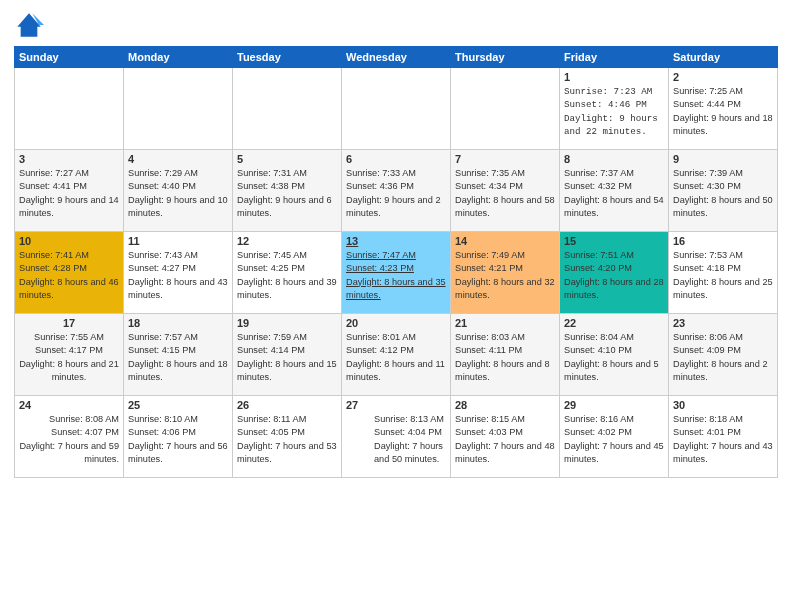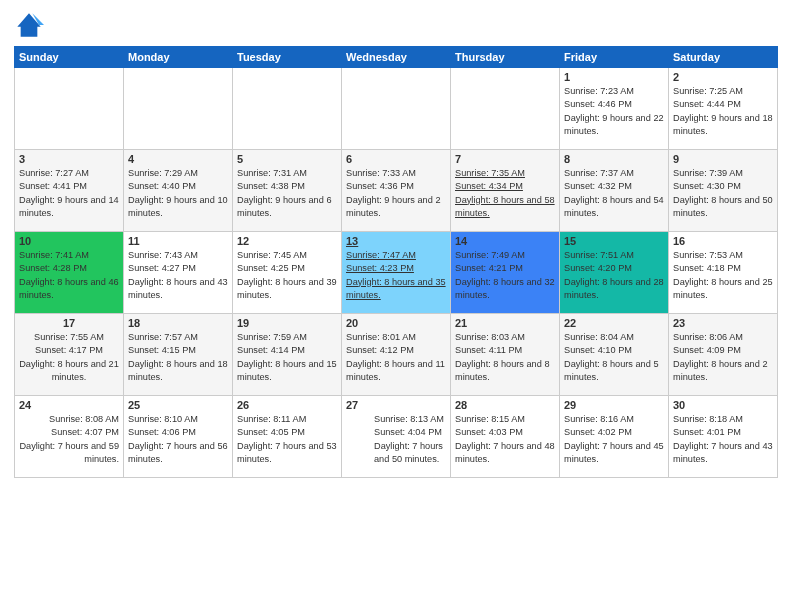--- a/index.html
+++ b/index.html
@@ -136,21 +136,21 @@
     </thead>
     <tbody id="calendar-body">
     <tr>
           <td class="empty-cell" style="background: rgb(255, 255, 255);"></td>
           <td class="empty-cell" style="background: rgb(255, 255, 255);"></td>
           <td class="empty-cell" style="background: rgb(255, 255, 255);"></td>
           <td class="empty-cell" style="background: rgb(255, 255, 255);"></td>
           <td class="empty-cell" style="background: rgb(255, 255, 255);"></td>
           <td style="background: rgb(255, 255, 255);">
             <span class="day-num">1</span>
-            <div class="day-info" style="white-space: pre-line;">Sunrise: 7:23 AM
+            <div class="day-info" style="white-space: pre-line; font-family: Liberation Mono, monospace;">Sunrise: 7:23 AM
 Sunset: 4:46 PM
 Daylight: 9 hours and 22 minutes.</div>
           </td>
           <td style="background: rgb(255, 255, 255);">
             <span class="day-num">2</span>
             <div class="day-info" style="white-space: pre-line;">Sunrise: 7:25 AM
 Sunset: 4:44 PM
 Daylight: 9 hours and 18 minutes.</div>
           </td>
         </tr>
@@ -174,39 +174,39 @@
 Daylight: 9 hours and 6 minutes.</div>
           </td>
           <td style="background: rgb(245, 245, 245);">
             <span class="day-num">6</span>
             <div class="day-info" style="white-space: pre-line;">Sunrise: 7:33 AM
 Sunset: 4:36 PM
 Daylight: 9 hours and 2 minutes.</div>
           </td>
           <td style="background: rgb(245, 245, 245);">
             <span class="day-num">7</span>
-            <div class="day-info" style="white-space: pre-line; text-decoration: underline;">Sunrise: 7:35 AM
+            <div class="day-info" style="white-space: pre-line;">Sunrise: 7:35 AM
 Sunset: 4:34 PM
 Daylight: 8 hours and 58 minutes.</div>
           </td>
           <td style="background: rgb(245, 245, 245);">
             <span class="day-num">8</span>
             <div class="day-info" style="white-space: pre-line;">Sunrise: 7:37 AM
 Sunset: 4:32 PM
 Daylight: 8 hours and 54 minutes.</div>
           </td>
           <td style="background: rgb(245, 245, 245);">
             <span class="day-num">9</span>
             <div class="day-info" style="white-space: pre-line;">Sunrise: 7:39 AM
 Sunset: 4:30 PM
 Daylight: 8 hours and 50 minutes.</div>
           </td>
         </tr>
         <tr>
-          <td style="background: #22c55e;">
+          <td style="background: #eab308;">
             <span class="day-num">10</span>
             <div class="day-info" style="white-space: pre-line;">Sunrise: 7:41 AM
 Sunset: 4:28 PM
 Daylight: 8 hours and 46 minutes.</div>
           </td>
           <td style="background: rgb(255, 255, 255);">
             <span class="day-num">11</span>
             <div class="day-info" style="white-space: pre-line;">Sunrise: 7:43 AM
 Sunset: 4:27 PM
 Daylight: 8 hours and 43 minutes.</div>
@@ -216,21 +216,21 @@
             <div class="day-info" style="white-space: pre-line;">Sunrise: 7:45 AM
 Sunset: 4:25 PM
 Daylight: 8 hours and 39 minutes.</div>
           </td>
           <td style="background: #7dd3fc; text-decoration: underline;">
             <span class="day-num">13</span>
             <div class="day-info" style="white-space: pre-line;">Sunrise: 7:47 AM
 Sunset: 4:23 PM
 Daylight: 8 hours and 35 minutes.</div>
           </td>
-          <td style="background: #3b82f6;">
+          <td style="background: #fdba74;">
             <span class="day-num">14</span>
             <div class="day-info" style="white-space: pre-line;">Sunrise: 7:49 AM
 Sunset: 4:21 PM
 Daylight: 8 hours and 32 minutes.</div>
           </td>
           <td style="background: #14b8a6;">
             <span class="day-num">15</span>
             <div class="day-info" style="white-space: pre-line;">Sunrise: 7:51 AM
 Sunset: 4:20 PM
 Daylight: 8 hours and 28 minutes.</div>

